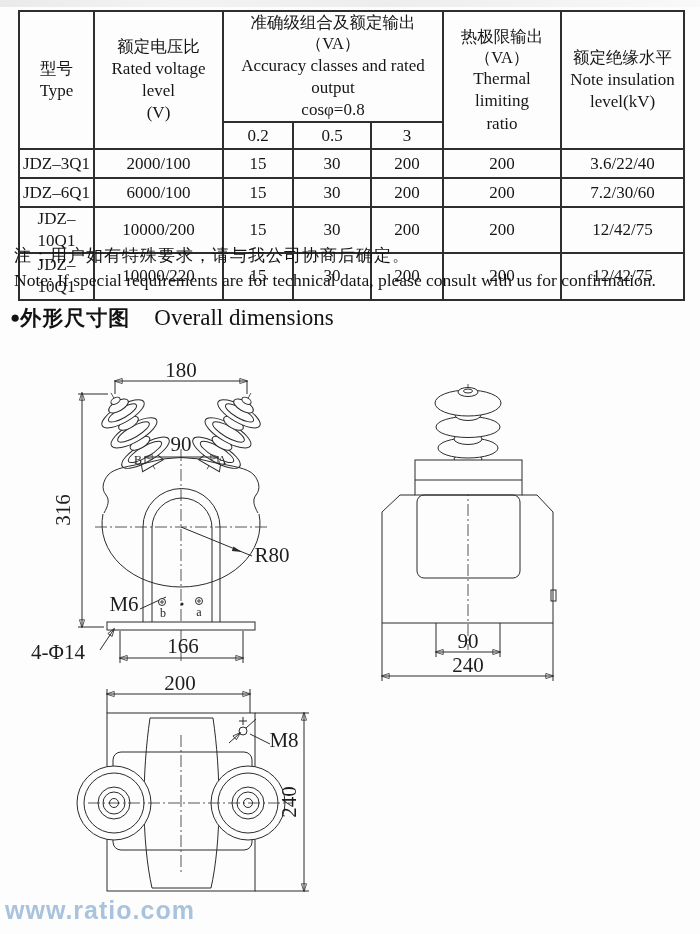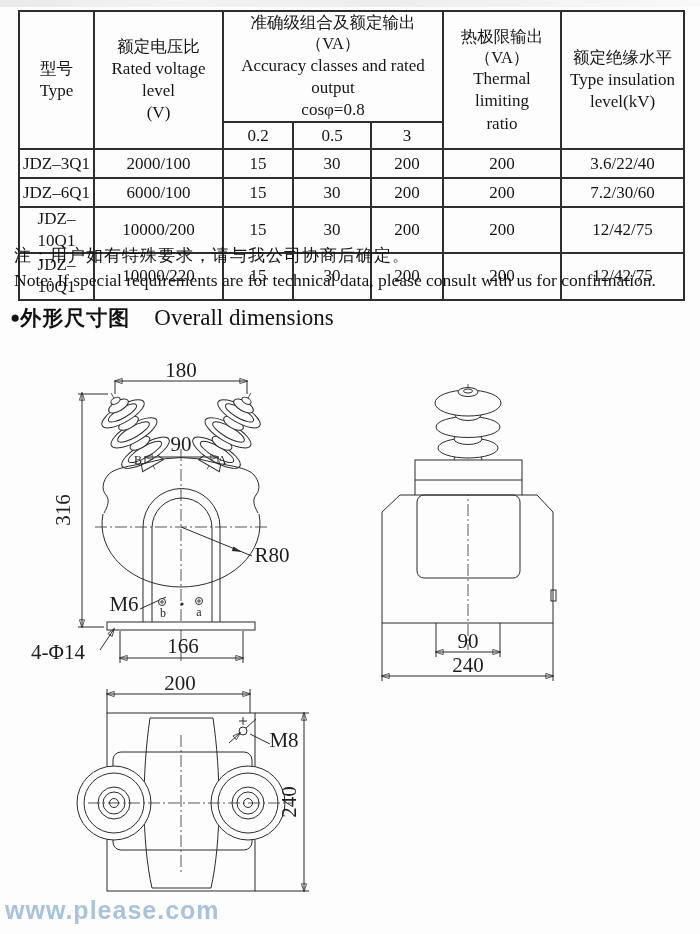--- a/index.html
+++ b/index.html
@@ -70,21 +70,21 @@
         <div>Accuracy classes and rated output</div>
         <div>cosφ=0.8</div>
       </th>
       <th rowspan="2">
         <div class="cjk">热极限输出（VA）</div>
         <div>Thermal limiting</div>
         <div>ratio</div>
       </th>
       <th rowspan="2">
         <div class="cjk">额定绝缘水平</div>
-        <div>Type insulation</div>
+        <div>Note insulation</div>
         <div>level(kV)</div>
       </th>
     </tr>
     <tr class="h2">
       <th>0.2</th>
       <th>0.5</th>
       <th>3</th>
     </tr>
     <tr class="data">
       <td>JDZ–3Q1</td>
@@ -304,14 +304,14 @@
       <text x="284" y="747">M8</text>
     </g>
     <g>
       <line x1="255" y1="713" x2="309" y2="713"></line>
         <line x1="255" y1="891" x2="309" y2="891"></line>
       <line x1="304" y1="713" x2="304" y2="891" marker-start="url(#arT)" marker-end="url(#arT)"></line>
       <text x="296" y="802" transform="rotate(-90 296 802)">240</text>
     </g>
   </svg>
 
-  <div class="wm2">www.please.com</div>
+  <div class="wm2">www.ratio.com</div>
 </div>
 
 </body></html>

